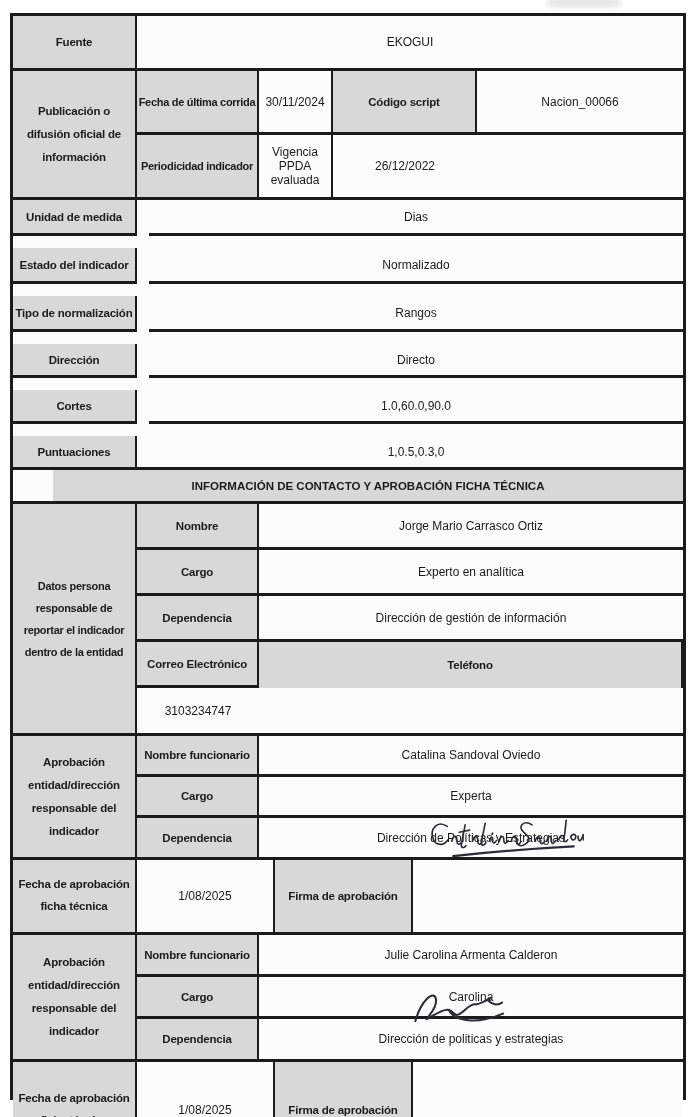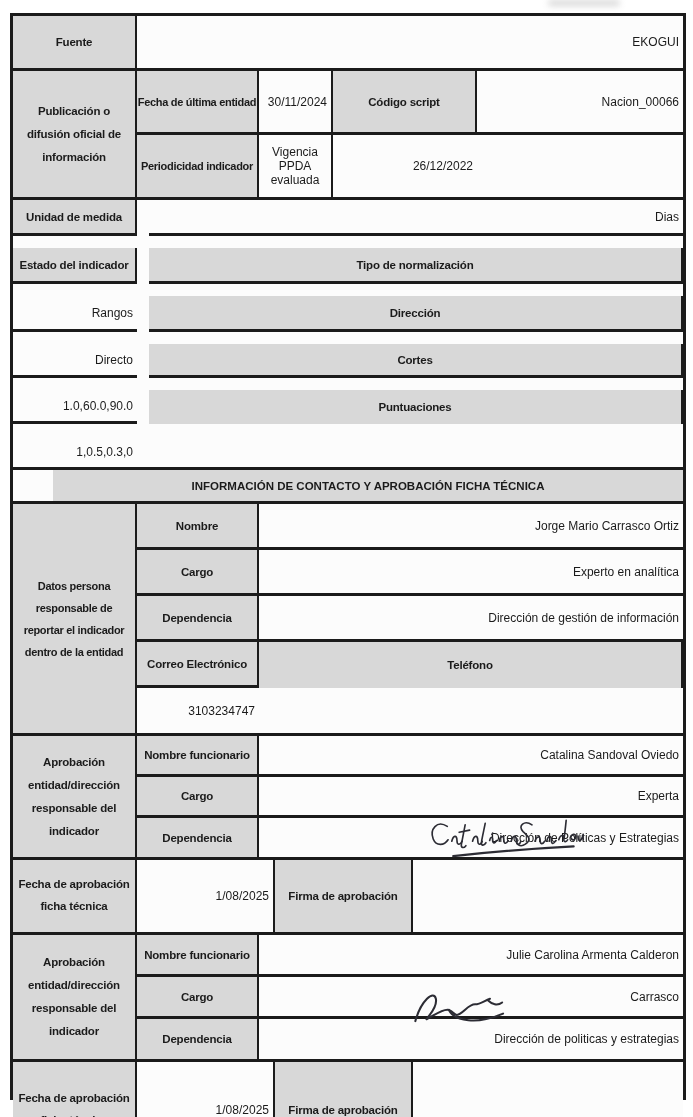--- a/index.html
+++ b/index.html
@@ -17,21 +17,21 @@
   }
   .sec{display:grid;border-bottom:3px solid var(--ink);box-sizing:border-box;}
   .sec:last-child{border-bottom:none;}
 
   .cell{
     display:flex;align-items:center;justify-content:center;
     text-align:center;box-sizing:border-box;padding:2px 4px;overflow:hidden;
     background:var(--paper);
   }
   .lbl{background:var(--label-bg);font-weight:bold;font-size:11.5px;letter-spacing:-0.2px;}
-  .val{font-size:12px;justify-content:flex-end;}
+  .val{font-size:12px;}
   .br{border-right:2px solid var(--ink);}
   .bb{border-bottom:3px solid var(--ink);}
   .big{line-height:2.0;grid-column:1;grid-row:1 / -1;padding:2px 2px;}
   .nowrap{white-space:nowrap;}
   .small{font-size:11px;letter-spacing:-0.3px;}
   .underline{text-decoration:underline;}
 
   .sec-fuente{grid-template-columns:124px 1fr;grid-template-rows:52px;}
   .sec-pub{grid-template-columns:124px 122px 74px 144px 1fr;grid-template-rows:64px 62px;}
   .sec-general{grid-template-columns:124px 1fr;grid-template-rows:36px 36px 36px 34px 34px 31px;gap:12px;}
@@ -77,21 +77,21 @@
       <div class="cell val">
         <span>EKOGUI</span>
       </div>
     </section>
 
     <section class="sec sec-pub">
       <div class="cell lbl br big">
         <span>Publicación o difusión oficial de información</span>
       </div>
       <div class="cell lbl br bb small nowrap">
-        <span>Fecha de última entidad</span>
+        <span>Fecha de última corrida</span>
       </div>
       <div class="cell val br bb">
         <span>30/11/2024</span>
       </div>
       <div class="cell lbl br bb">
         <span>Código script</span>
       </div>
       <div class="cell val bb">
         <span>Nacion_00066</span>
       </div>
@@ -108,20 +108,23 @@
 
     <section class="sec sec-general">
       <div class="cell lbl br bb nowrap">
           <span>Unidad de medida</span>
         </div>
       <div class="cell val bb">
           <span>Dias</span>
         </div>
       <div class="cell lbl br bb nowrap">
           <span>Estado del indicador</span>
+        </div>
+      <div class="cell val bb">
+          <span>Normalizado</span>
         </div>
       <div class="cell lbl br bb nowrap">
           <span>Tipo de normalización</span>
         </div>
       <div class="cell val bb">
           <span>Rangos</span>
         </div>
       <div class="cell lbl br bb nowrap">
           <span>Dirección</span>
         </div>
@@ -225,21 +228,21 @@
       <div class="cell lbl br bb">
           <span>Nombre funcionario</span>
         </div>
       <div class="cell val bb">
           <span>Julie Carolina Armenta Calderon</span>
         </div>
       <div class="cell lbl br bb">
           <span>Cargo</span>
         </div>
       <div class="cell val bb">
-          <span>Carrasco</span>
+          <span>Carolina</span>
         </div>
       <div class="cell lbl br">
           <span>Dependencia</span>
         </div>
       <div class="cell val">
           <span>Dirección de politicas y estrategias</span>
         </div>
     </section>
 
     <section class="sec sec-firma2">

